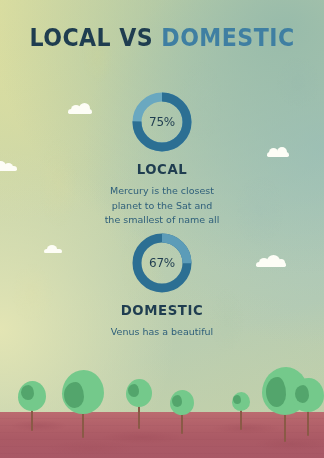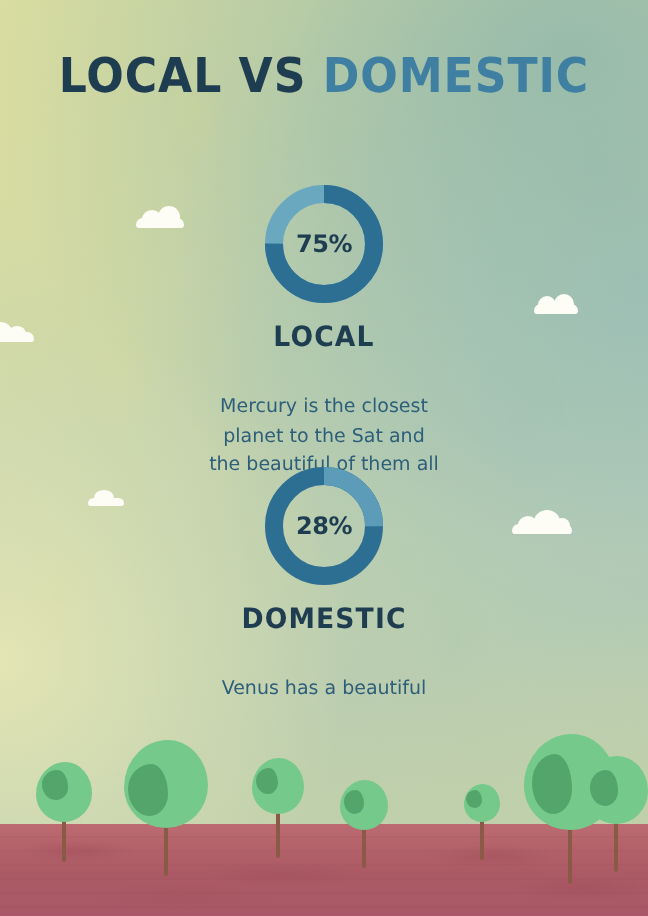--- a/index.html
+++ b/index.html
@@ -123,34 +123,34 @@
     margin: 0 auto;
   }
   .donut-wrap svg { display: block; }
   .donut-value {
     position: absolute;
     inset: 0;
     display: flex;
     align-items: center;
     justify-content: center;
     font-size: 12px;
-    font-weight: 700;
+    font-weight: 400;
     color: #1f3d50;
     letter-spacing: -.2px;
   }
   .stat-label {
     margin-top: 9px;
     font-size: 14px;
     font-weight: 700;
     letter-spacing: .6px;
     color: #1f3d50;
     transform: scaleX(.95);
   }
   .stat-desc {
-    margin-top: 20px;
+    margin-top: 7px;
     font-size: 9.5px;
     line-height: 1.55;
     color: #2e5f7a;
   }
 </style>
 </head>
 <body>
 
 <div class="poster">
 
@@ -232,31 +232,31 @@
       <svg width="60" height="60" viewBox="0 0 60 60">
         <circle cx="30" cy="30" r="25" fill="none" stroke="#6aa8c0" stroke-width="9"></circle>
         <circle cx="30" cy="30" r="25" fill="none" stroke="#2c6f93" stroke-width="9" stroke-dasharray="117.8 39.3" stroke-dashoffset="0" transform="rotate(-90 30 30)"></circle>
       </svg>
       <div class="donut-value">75%</div>
     </div>
     <div class="stat-label">LOCAL</div>
     <div class="stat-desc">
       <div>Mercury is the closest</div>
       <div>planet to the Sat and</div>
-      <div>the beautiful of them all</div>
+      <div>the smallest of name all</div>
     </div>
   </div>
 
   <div class="stat" style="top:233px;">
     <div class="donut-wrap">
       <svg width="60" height="60" viewBox="0 0 60 60">
         <circle cx="30" cy="30" r="25" fill="none" stroke="#2c6f93" stroke-width="9"></circle>
         <circle cx="30" cy="30" r="25" fill="none" stroke="#5c9cb8" stroke-width="9" stroke-dasharray="39.3 117.8" stroke-dashoffset="0" transform="rotate(-90 30 30)"></circle>
       </svg>
-      <div class="donut-value">28%</div>
+      <div class="donut-value">67%</div>
     </div>
     <div class="stat-label">DOMESTIC</div>
     <div class="stat-desc">
       <div>Venus has a beautiful</div>
     </div>
   </div>
 
 </div>
 
 </body></html>

